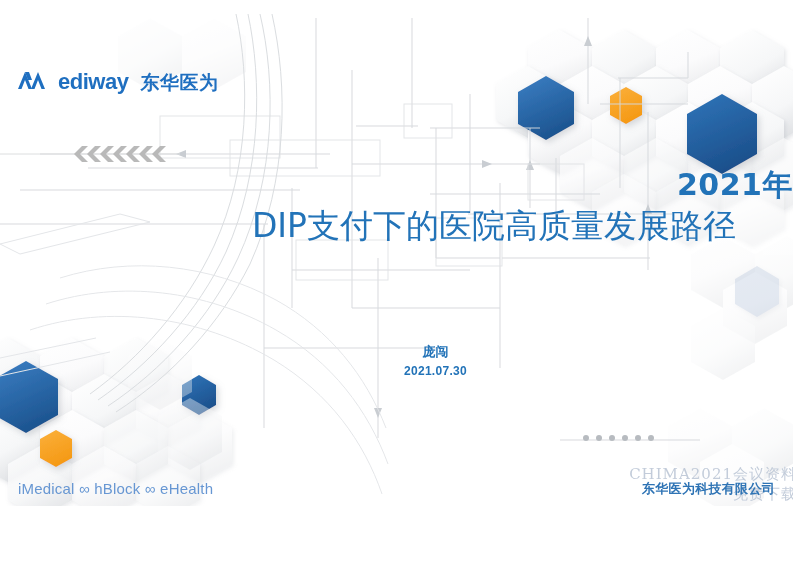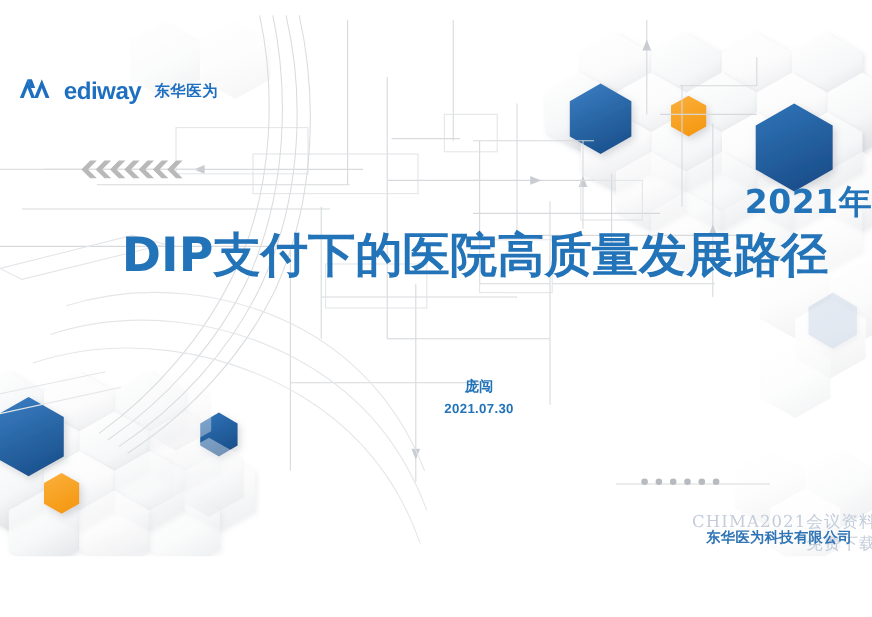--- a/index.html
+++ b/index.html
@@ -33,42 +33,42 @@
     display:flex; align-items:center; gap:12px;
     z-index:30;
   }
   #logo .mark { display:block; }
   #logo .wordmark {
     font-size:22px; font-weight:bold; letter-spacing:-0.5px;
     color:#1f6fc0; line-height:1;
     font-family:"Liberation Sans","DejaVu Sans",sans-serif;
   }
   #logo .cn {
-    font-size:14px; font-weight:bold; color:#1f6fc0;
+    font-size:19px; font-weight:bold; color:#1f6fc0;
     line-height:1; letter-spacing:0.5px;
     font-family:"DejaVu Sans","Liberation Sans",sans-serif;
   }
 
   
   #titleblock {
     position:absolute;
     left:0; top:158px; width:793px;
     text-align:right; z-index:25;
   }
   #year {
     font-size:30px; font-weight:bold; color:#2273b8;
     line-height:1.25; letter-spacing:0.5px;
     font-family:"DejaVu Sans","Liberation Sans",sans-serif;
   }
   #maintitle {
     margin-top:4px;
-    font-size:43px; font-weight:bold; color:#2273b8;
+    font-size:33px; font-weight:normal; color:#2273b8;
     line-height:1.12; letter-spacing:0px;
     font-family:"DejaVu Sans","Liberation Sans",sans-serif;
-    padding:0 40px;
+    padding:0 57px;
   }
 
   
   #presenter {
     position:absolute;
     left:0; top:334px; width:793px;
     text-align:center; z-index:25;margin-left:39px;
   }
   #presenter .name {
     font-size:13px; font-weight:bold; color:#2273b8;
@@ -364,20 +364,21 @@
 
     <div id="dots">
       <i></i>
       <i></i>
       <i></i>
       <i></i>
       <i></i>
       <i></i>
     </div>
 
+    <div id="tagline">iMedical ∞ hBlock ∞ eHealth</div>
 
     <div id="watermark">
       <div class="l1">CHIMA2021会议资料</div>
       <div class="l2">免费下载</div>
       <div class="l3">www.chima.org.cn</div>
     </div>
 
     <div id="company">东华医为科技有限公司</div>
 
   </div>

